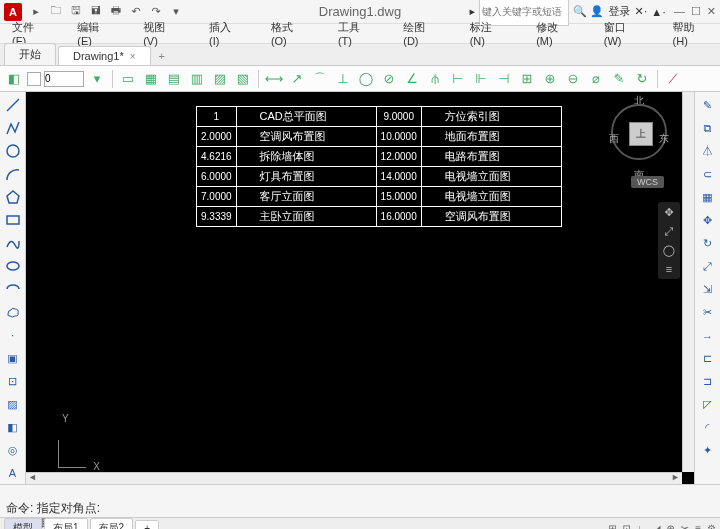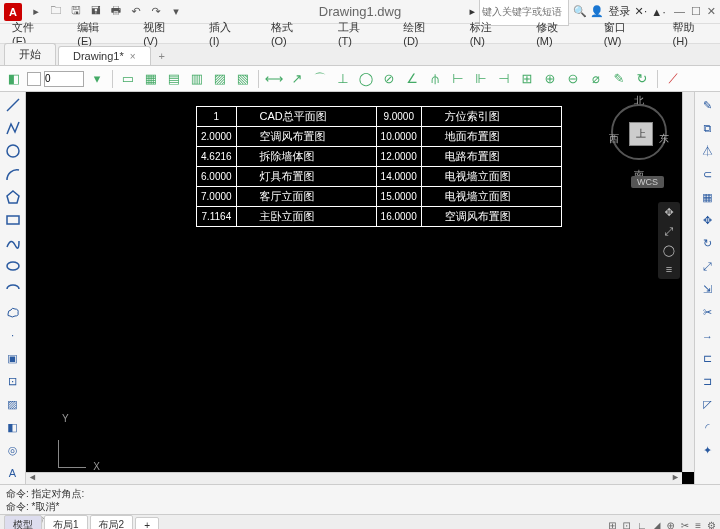--- a/index.html
+++ b/index.html
@@ -44,21 +44,21 @@
 .navcube .s{position:absolute;bottom:-14px;left:50%;transform:translateX(-50%)}
 .navcube .w{position:absolute;left:-4px;top:26px}
 .navcube .e{position:absolute;right:-4px;top:26px}
 .wcs{position:absolute;right:30px;top:84px;background:#555;color:#ccc;font-size:9px;padding:1px 6px;border-radius:2px}
 .navbar{position:absolute;right:14px;top:110px;width:22px;background:rgba(80,80,80,.4);border-radius:3px;padding:4px 0;display:flex;flex-direction:column;align-items:center;gap:6px}
 .navbar span{color:#bbb;font-size:11px}
 table.dwg{position:absolute;left:170px;top:14px;border-collapse:collapse;color:#fff;font-size:11px}
 table.dwg td{border:1.5px solid #fff;padding:2px 4px;vertical-align:middle}
 table.dwg td.num{width:24px;text-align:center;font-size:10px;line-height:1.1}
 table.dwg td.name{width:140px;padding-left:23px}
-.cmdline{height:30px;background:#f5f5f5;border-top:1px solid #ccc;padding:2px 6px;font-size:10px;color:#333;line-height:1.3}
+.cmdline{height:30px;background:#f5f5f5;border-top:1px solid #ccc;padding:16px 6px;font-size:12px;color:#333;line-height:1.3}
 .cmdline .prompt{color:#333}
 .status{height:21px;background:#eee;border-top:1px solid #ccc;display:flex;align-items:center;padding:0 4px;gap:2px;font-size:10px}
 .status .stab{padding:2px 8px;background:#fff;border:1px solid #ccc;border-radius:2px 2px 0 0}
 .status .stab.active{background:#dde}
 .status .right{margin-left:auto;display:flex;gap:6px;color:#666}
 svg{display:block}
 </style>
 </head>
 <body>
 
@@ -255,21 +255,21 @@
               <td class="num">14.0000</td>
               <td class="name">电视墙立面图</td>
             </tr>
             <tr>
               <td class="num">7.0000</td>
               <td class="name">客厅立面图</td>
               <td class="num">15.0000</td>
               <td class="name">电视墙立面图</td>
             </tr>
             <tr>
-              <td class="num">7.1164</td>
+              <td class="num">9.3339</td>
               <td class="name">主卧立面图</td>
               <td class="num">16.0000</td>
               <td class="name">空调风布置图</td>
             </tr>
           </tbody>
       </table>
       <div class="ucs">
         <span class="y">Y</span>
         <div class="axis">
             <span class="x">X</span>

